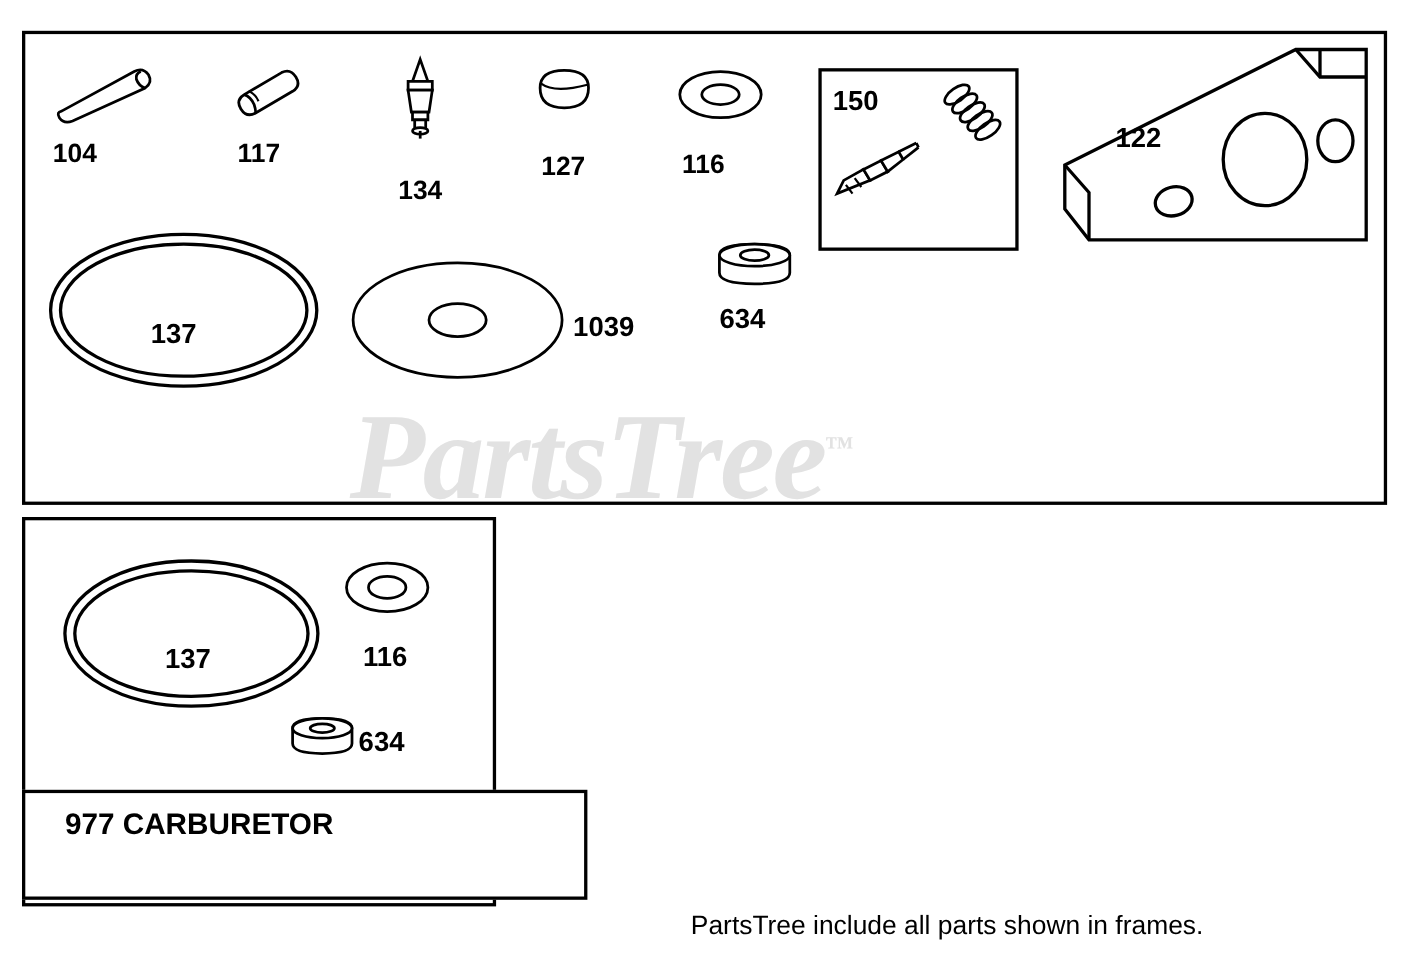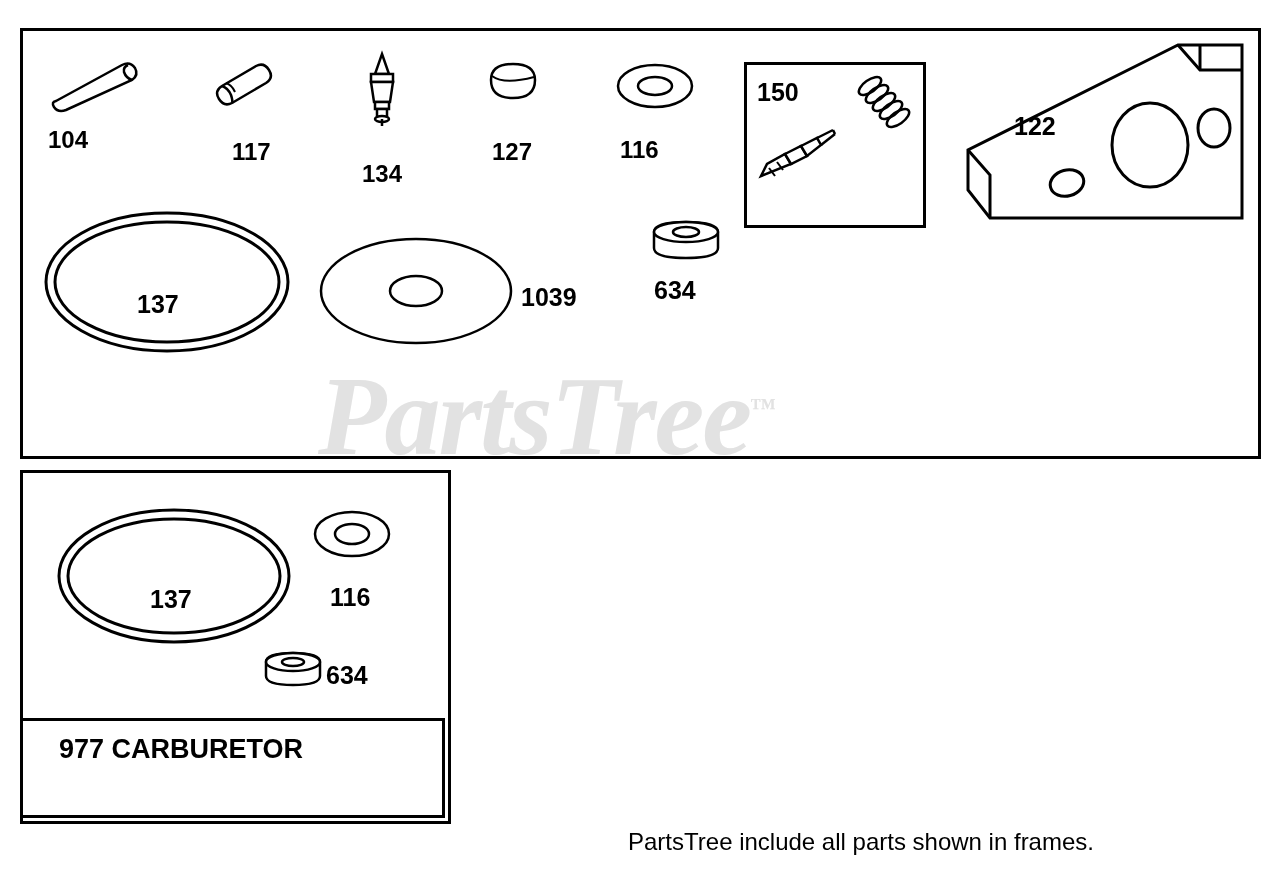--- a/index.html
+++ b/index.html
@@ -74,21 +74,21 @@
     width: 677px;
     height: 88px;
     padding-left: 34px;
     font-size: 27px;
     font-weight: bold;
     letter-spacing: 0.4px;
   }
   #caption-gasket {
     left: 20px;
     top: 718px;
-    width: 425px;
+    width: 514px;
     height: 100px;
     padding-left: 36px;
     font-size: 27px;
     font-weight: bold;
     line-height: 1.35;
     align-items: flex-start;
     padding-top: 10px;
   }
   #caption-gasket .g-l2 { padding-left: 36px; display:block; }
 
@@ -128,21 +128,21 @@
     <path d="M6,46 L72,10 Q80,6 85,13 Q89,20 82,25 L16,55 Q8,58 4,52 Q1,47 6,46 Z" fill="#fff" stroke="#000" stroke-width="2.5"></path>
     <path d="M82,25 Q76,23 74,17 Q73,12 78,10" fill="none" stroke="#000" stroke-width="2.5"></path>
   </svg>
   <div class="lbl" style="left:48px; top:126px;">104</div>
 
   <svg class="art" style="left:212px; top:58px;" width="70" height="55" viewBox="0 0 70 55">
     <path d="M10,28 L44,8 Q52,4 57,12 Q62,20 54,25 L20,45 Q12,49 7,41 Q2,33 10,28 Z" fill="#fff" stroke="#000" stroke-width="2.5"></path>
     <path d="M10,28 Q16,30 19,37 Q21,43 20,45" fill="none" stroke="#000" stroke-width="2.5"></path>
     <path d="M14,25 Q20,27 23,34" fill="none" stroke="#000" stroke-width="2"></path>
   </svg>
-  <div class="lbl" style="left:216px; top:138px;margin-left:16px;">117</div>
+  <div class="lbl" style="left:216px; top:126px;">117</div>
 
   <svg class="art" style="left:358px; top:52px;" width="48" height="90" viewBox="0 0 48 90">
     <path d="M24,2 L31,22 L17,22 Z" fill="#fff" stroke="#000" stroke-width="2.5"></path>
     <rect x="13" y="22" width="22" height="8" fill="#fff" stroke="#000" stroke-width="2.5"></rect>
     <path d="M13,30 L35,30 L32,50 L16,50 Z" fill="#fff" stroke="#000" stroke-width="2.5"></path>
     <rect x="17" y="50" width="14" height="7" fill="#fff" stroke="#000" stroke-width="2.5"></rect>
     <rect x="19" y="57" width="10" height="8" fill="#fff" stroke="#000" stroke-width="2.5"></rect>
     <ellipse cx="24" cy="67" rx="7" ry="3" fill="#fff" stroke="#000" stroke-width="2.5"></ellipse>
     <line x1="24" y1="67" x2="24" y2="74" stroke="#000" stroke-width="2.5"></line>
   </svg>

